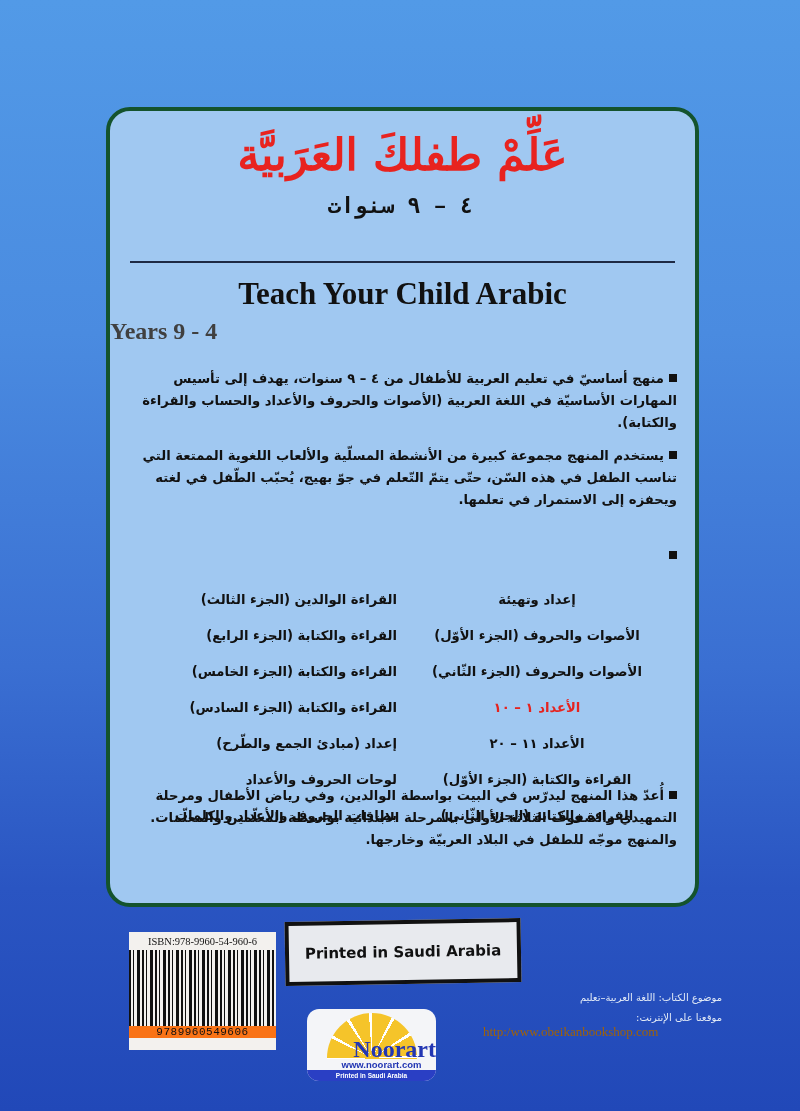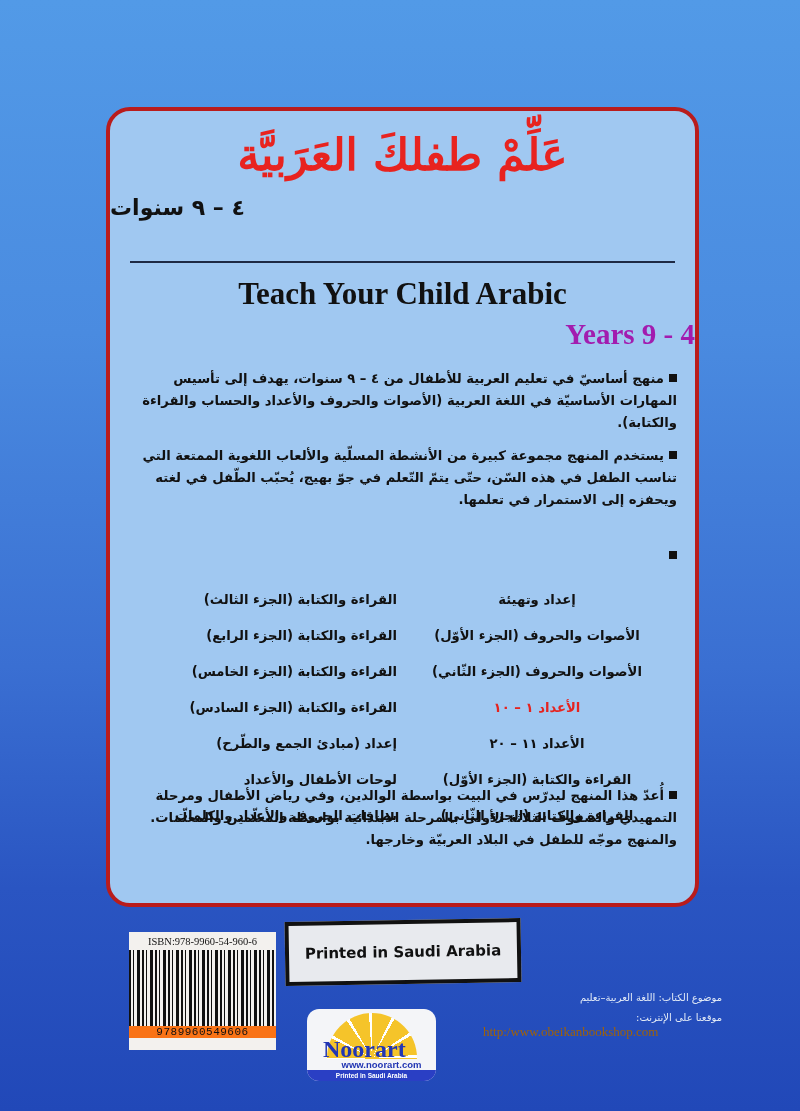--- a/index.html
+++ b/index.html
@@ -4,43 +4,43 @@
 <style>
   html, body { margin: 0; padding: 0; }
   body {
     width: 800px; height: 1111px; overflow: hidden; position: relative;
     background: linear-gradient(180deg, #529ae7 0%, #4a8be0 30%, #3a6fd2 60%, #2a55c2 80%, #2148b8 100%);
     font-family: "DejaVu Sans", sans-serif;
   }
   .card {
     position: absolute; left: 106px; top: 107px; width: 593px; height: 800px;
     background: #a0c8f1;
-    border: 4px solid #b91c1c;
+    border: 4px solid #14532d;
     border-radius: 24px;
     box-sizing: border-box;
   }
   .title-ar {
     position: absolute; left: 0; right: 0; top: 22px; text-align: center;
     direction: rtl; color: #e8231f; font-family: "DejaVu Serif", serif;
     font-size: 44px; font-weight: bold; line-height: 1;
   }
   .subtitle-ar {
-    position: absolute; left: 0; right: 4px; top: 84px; text-align: left;
-    direction: rtl; color: #111; font-size: 22px; font-weight: bold; line-height: 1.2;
+    position: absolute; left: 0; right: 4px; top: 84px; text-align: center;
+    direction: rtl; color: #111; font-size: 22px; font-weight: bold; line-height: 1.2; font-family: Liberation Mono, monospace;
   }
   .divider {
     position: absolute; left: 20px; right: 20px; top: 150px; height: 2px; background: #1e2a44;
   }
   .title-en {
     position: absolute; left: 0; right: 0; top: 164px; text-align: center;
     color: #111; font-family: "Liberation Serif", serif; font-weight: bold; font-size: 31px; line-height: 1.2;
   }
   .years-en {
-    position: absolute; left: 0; right: 0; top: 206px; text-align: right;
-    color: #a21caf; font-family: "Liberation Serif", serif; font-weight: bold; font-size: 29px; line-height: 1.2;
+    position: absolute; left: 0; right: 0; top: 206px; text-align: left;
+    color: #404040; font-family: "Liberation Serif", serif; font-weight: bold; font-size: 24px; line-height: 1.2;
   }
   .para {
     position: absolute; left: 16px; right: 18px; direction: rtl; text-align: right;
     color: #111; font-size: 13.2px; font-weight: bold; line-height: 22px;
   }
   .para .bullet { display: inline-block; width: 8px; height: 8px; background: #111; margin-left: 5px; vertical-align: 1px; }
   .p1 { top: 257px; }
   .p2 { top: 334px; }
   .p3 { top: 434px; }
   .p4 { top: 674px; }
@@ -74,21 +74,21 @@
 
   .logo {
     position: absolute; left: 307px; top: 1009px; width: 129px; height: 72px;
     background: #f4f5f8; border-radius: 12px; overflow: hidden;
   }
   .logo .sun {
     position: absolute; left: 20px; top: 4px; width: 90px; height: 90px; border-radius: 50%;
     background: repeating-conic-gradient(from -90deg at 50% 50%, #f5c42a 0deg 26deg, #ffffff 26deg 30deg);
   }
   .logo .brand {
-    position: absolute; left: 16px; right: 0; top: 28px; text-align: left;
+    position: absolute; left: 0; right: 0; top: 28px; text-align: right;
     font-family: "Liberation Serif", serif; font-weight: bold; font-size: 24px; color: #2236b3; line-height: 1;
   }
   .logo .site {
     position: absolute; left: 0; right: 0; top: 50px; text-align: center;
     font-family: "Liberation Sans", sans-serif; font-weight: bold; font-size: 9.5px; color: #2236b3; background: #f4f5f8; line-height: 11px; padding-left: 20px;
   }
   .logo .printed {
     position: absolute; left: 0; right: 0; bottom: 0; height: 11px; background: #2a3fc4;
     text-align: center; color: #fff; font-family: "Liberation Sans", sans-serif; font-size: 6.5px; font-weight: bold; line-height: 11px;
   }
@@ -103,41 +103,41 @@
   <div class="title-en">Teach Your Child Arabic</div>
   <div class="years-en">Years 9 - 4</div>
 
   <div class="para p1"><span class="bullet"></span><span>منهج أساسيّ في تعليم العربية للأطفال من ٤ – ٩ سنوات، يهدف إلى تأسيس المهارات الأساسيّة في اللغة العربية (الأصوات والحروف والأعداد والحساب والقراءة والكتابة).</span></div>
   <div class="para p2"><span class="bullet"></span><span>يستخدم المنهج مجموعة كبيرة من الأنشطة المسلّية والألعاب اللغوية الممتعة التي تناسب الطفل في هذه السّن، حتّى يتمّ التّعلم في جوّ بهيج، يُحبّب الطّفل في لغته ويحفزه إلى الاستمرار في تعلمها.</span></div>
   <div class="para p3"><span class="bullet"></span></div>
 
   <div class="rows">
     <div class="row">
         <span class="col-r">إعداد وتهيئة</span>
-        <span class="col-l">القراءة والكتابة (الجزء الثالث)</span>
+        <span class="col-l">القراءة الوالدين (الجزء الثالث)</span>
       </div>
     <div class="row">
         <span class="col-r">الأصوات والحروف (الجزء الأوّل)</span>
         <span class="col-l">القراءة والكتابة (الجزء الرابع)</span>
       </div>
     <div class="row">
         <span class="col-r">الأصوات والحروف (الجزء الثّاني)</span>
         <span class="col-l">القراءة والكتابة (الجزء الخامس)</span>
       </div>
     <div class="row">
         <span class="col-r red">الأعداد ١ – ١٠</span>
         <span class="col-l">القراءة والكتابة (الجزء السادس)</span>
       </div>
     <div class="row">
         <span class="col-r">الأعداد ١١ – ٢٠</span>
         <span class="col-l">إعداد (مبادئ الجمع والطّرح)</span>
       </div>
     <div class="row">
         <span class="col-r">القراءة والكتابة (الجزء الأوّل)</span>
-        <span class="col-l">لوحات الأطفال والأعداد</span>
+        <span class="col-l">لوحات الحروف والأعداد</span>
       </div>
     <div class="row">
         <span class="col-r">القراءة والكتابة (الجزء الثّاني)</span>
         <span class="col-l">بطاقات الحروف والأعداد والكلمات</span>
       </div>
   </div>
 
   <div class="para p4"><span class="bullet"></span><span>أُعدّ هذا المنهج ليدرّس في البيت بواسطة الوالدين، وفي رياض الأطفال ومرحلة التمهيدي والصفوف الثلاثة الأولى بالمرحلة الابتدائية بواسطة المعلّمين والمعلّمات. والمنهج موجّه للطفل في البلاد العربيّة وخارجها.</span></div>
 </div>
 

